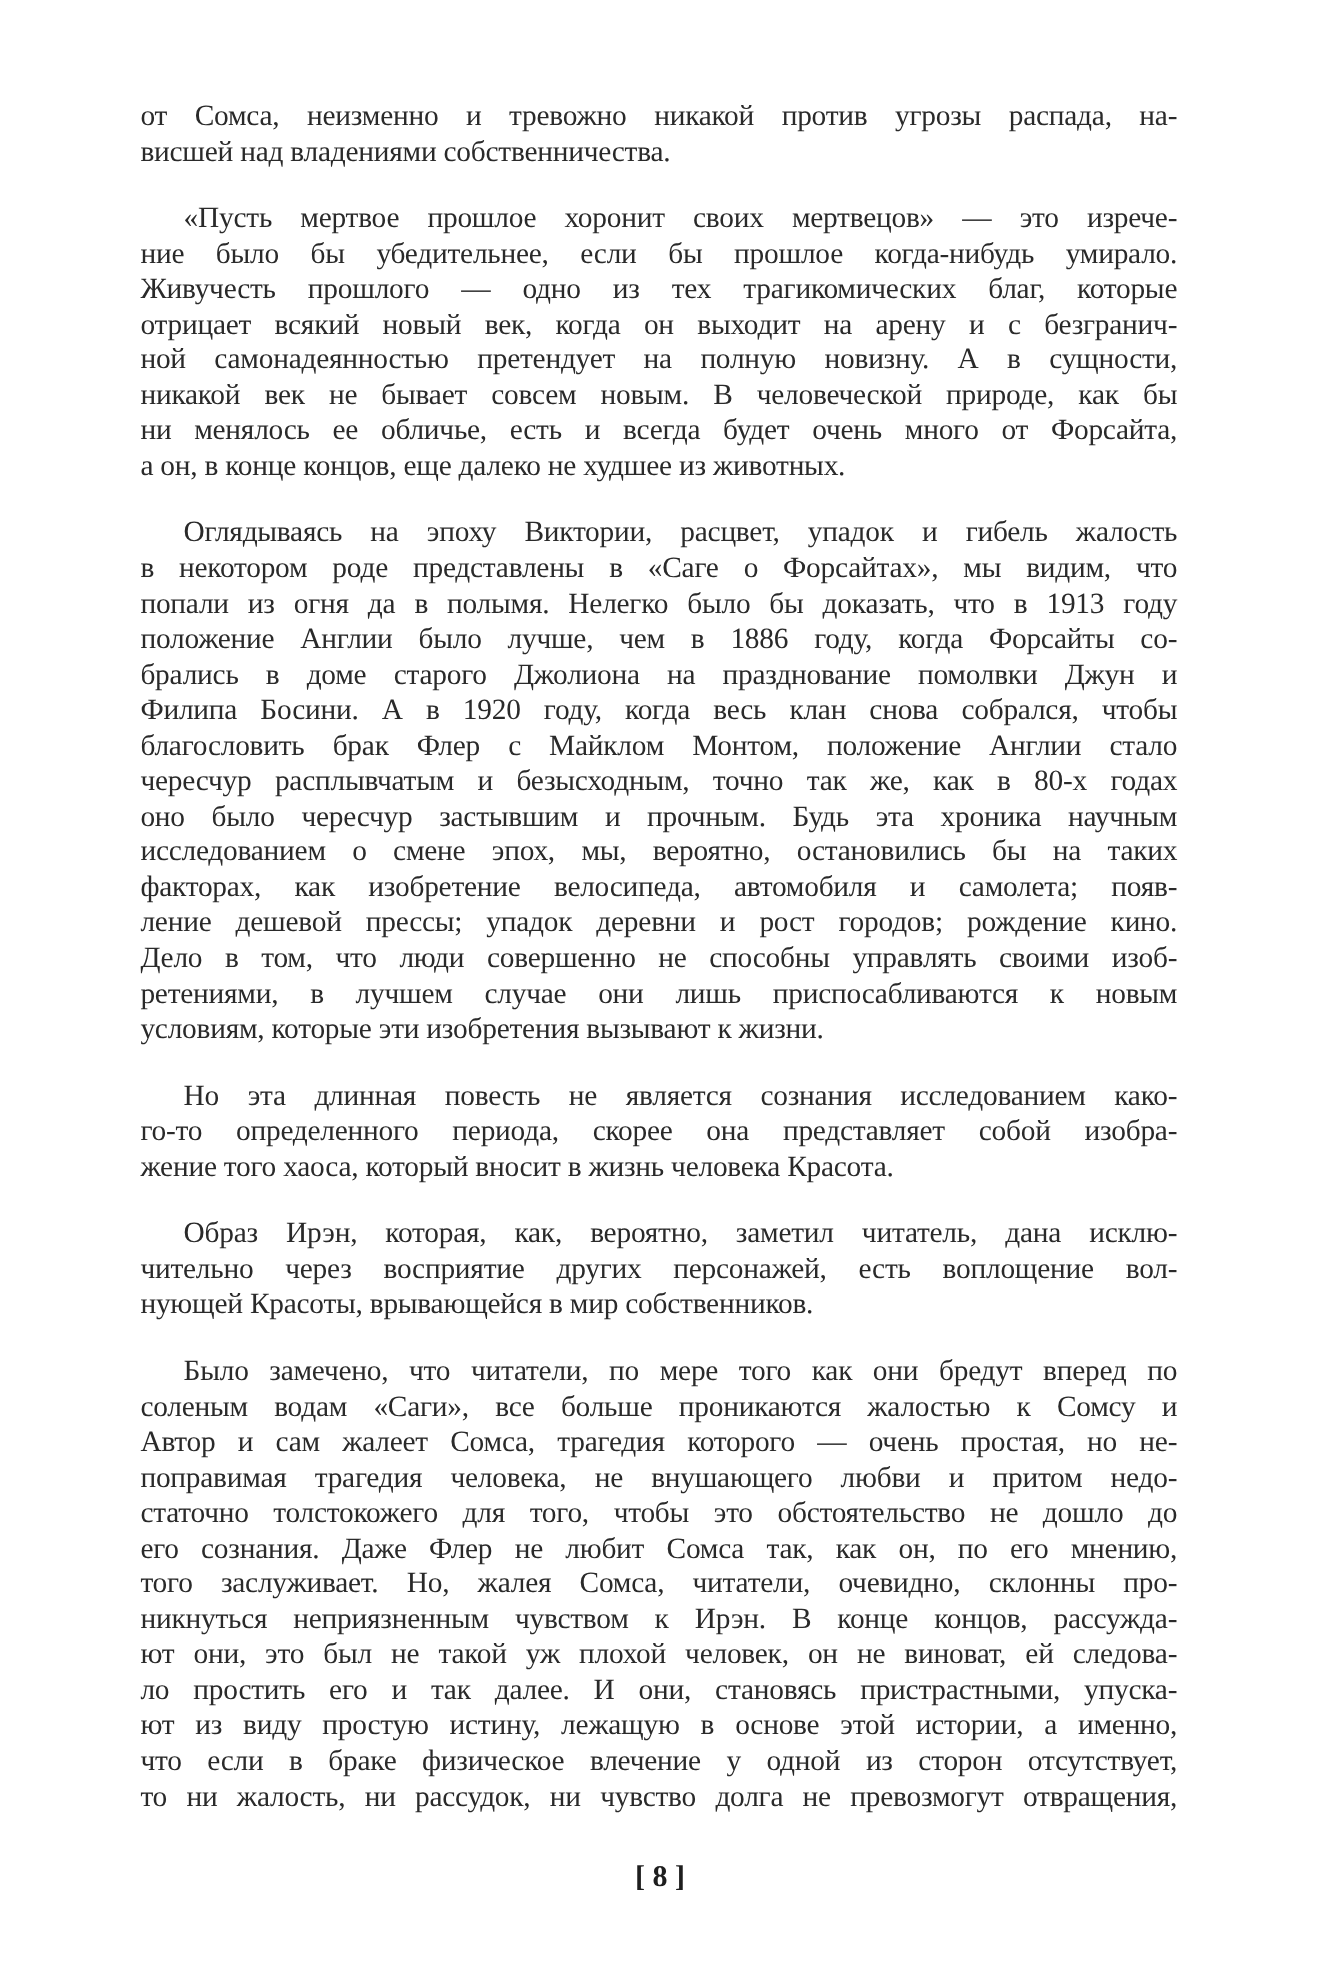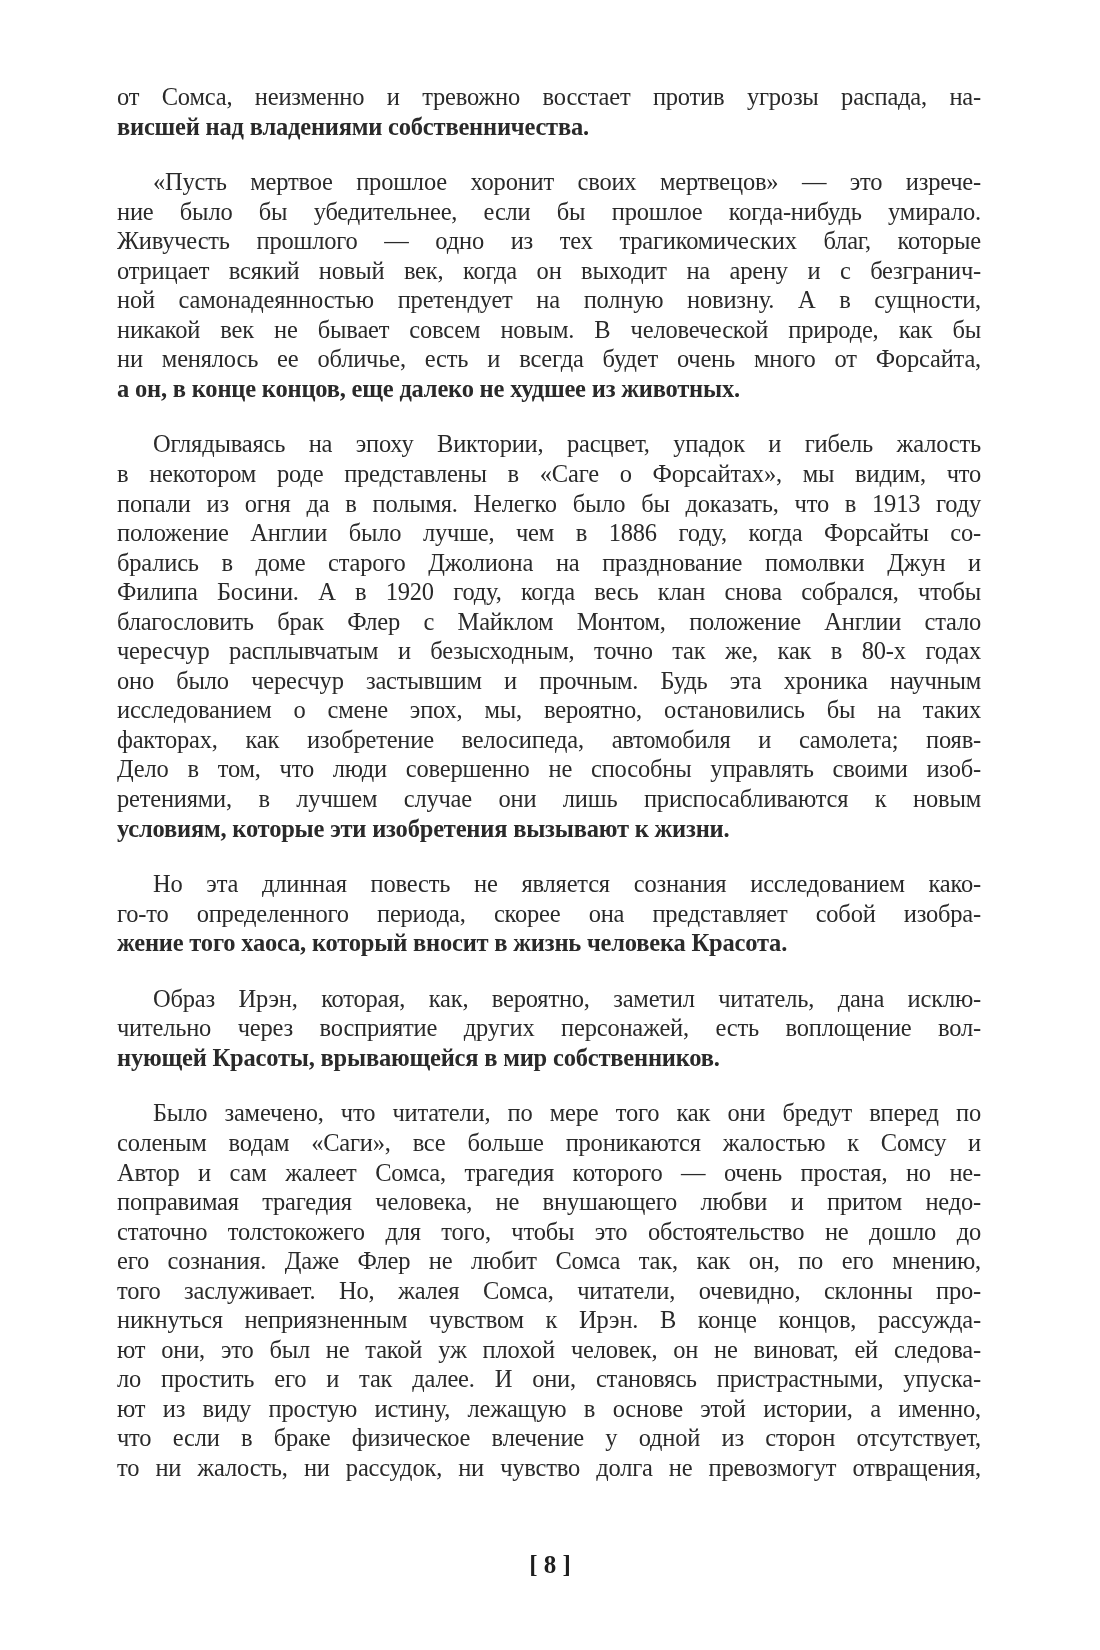--- a/index.html
+++ b/index.html
@@ -31,41 +31,40 @@
     text-align-last: justify;
     height: 29.55px;
     overflow: visible;
   }
   .line.indent {
     padding-left: 36px;
     margin-top: 26px;
   }
   .line.last {
     text-align-last: left;
-    font-weight: bold;
   }
   .page-number {
     position: absolute;
     top: 1551px;
     left: 0;
     width: 1100px;
     text-align: center;
     font-family: "Liberation Serif", "DejaVu Serif", serif;
     font-weight: bold;
     font-size: 25px;
     color: #1e1e1e;
   }
 </style>
 </head>
 <body>
 
 <div class="page">
 
   <div class="paragraph">
-    <span class="line">от Сомса, неизменно и тревожно восстает против угрозы распада, на-</span>
+    <span class="line">от Сомса, неизменно и тревожно никакой против угрозы распада, на-</span>
     <span class="line last">висшей над владениями собственничества.</span>
   </div>
 
   <div class="paragraph">
     <span class="line indent">«Пусть мертвое прошлое хоронит своих мертвецов» — это изрече-</span>
     <span class="line">ние было бы убедительнее, если бы прошлое когда-нибудь умирало.</span>
     <span class="line">Живучесть прошлого — одно из тех трагикомических благ, которые</span>
     <span class="line">отрицает всякий новый век, когда он выходит на арену и с безгранич-</span>
     <span class="line">ной самонадеянностью претендует на полную новизну. А в сущности,</span>
     <span class="line">никакой век не бывает совсем новым. В человеческой природе, как бы</span>
@@ -78,20 +77,21 @@
     <span class="line">в некотором роде представлены в «Саге о Форсайтах», мы видим, что</span>
     <span class="line">попали из огня да в полымя. Нелегко было бы доказать, что в 1913 году</span>
     <span class="line">положение Англии было лучше, чем в 1886 году, когда Форсайты со-</span>
     <span class="line">брались в доме старого Джолиона на празднование помолвки Джун и</span>
     <span class="line">Филипа Босини. А в 1920 году, когда весь клан снова собрался, чтобы</span>
     <span class="line">благословить брак Флер с Майклом Монтом, положение Англии стало</span>
     <span class="line">чересчур расплывчатым и безысходным, точно так же, как в 80-х годах</span>
     <span class="line">оно было чересчур застывшим и прочным. Будь эта хроника научным</span>
     <span class="line">исследованием о смене эпох, мы, вероятно, остановились бы на таких</span>
     <span class="line">факторах, как изобретение велосипеда, автомобиля и самолета; появ-</span>
+    <span class="line">ление дешевой прессы; упадок деревни и рост городов; рождение кино.</span>
     <span class="line">Дело в том, что люди совершенно не способны управлять своими изоб-</span>
     <span class="line">ретениями, в лучшем случае они лишь приспосабливаются к новым</span>
     <span class="line last">условиям, которые эти изобретения вызывают к жизни.</span>
   </div>
 
   <div class="paragraph">
     <span class="line indent">Но эта длинная повесть не является сознания исследованием како-</span>
     <span class="line">го-то определенного периода, скорее она представляет собой изобра-</span>
     <span class="line last">жение того хаоса, который вносит в жизнь человека Красота.</span>
   </div>

